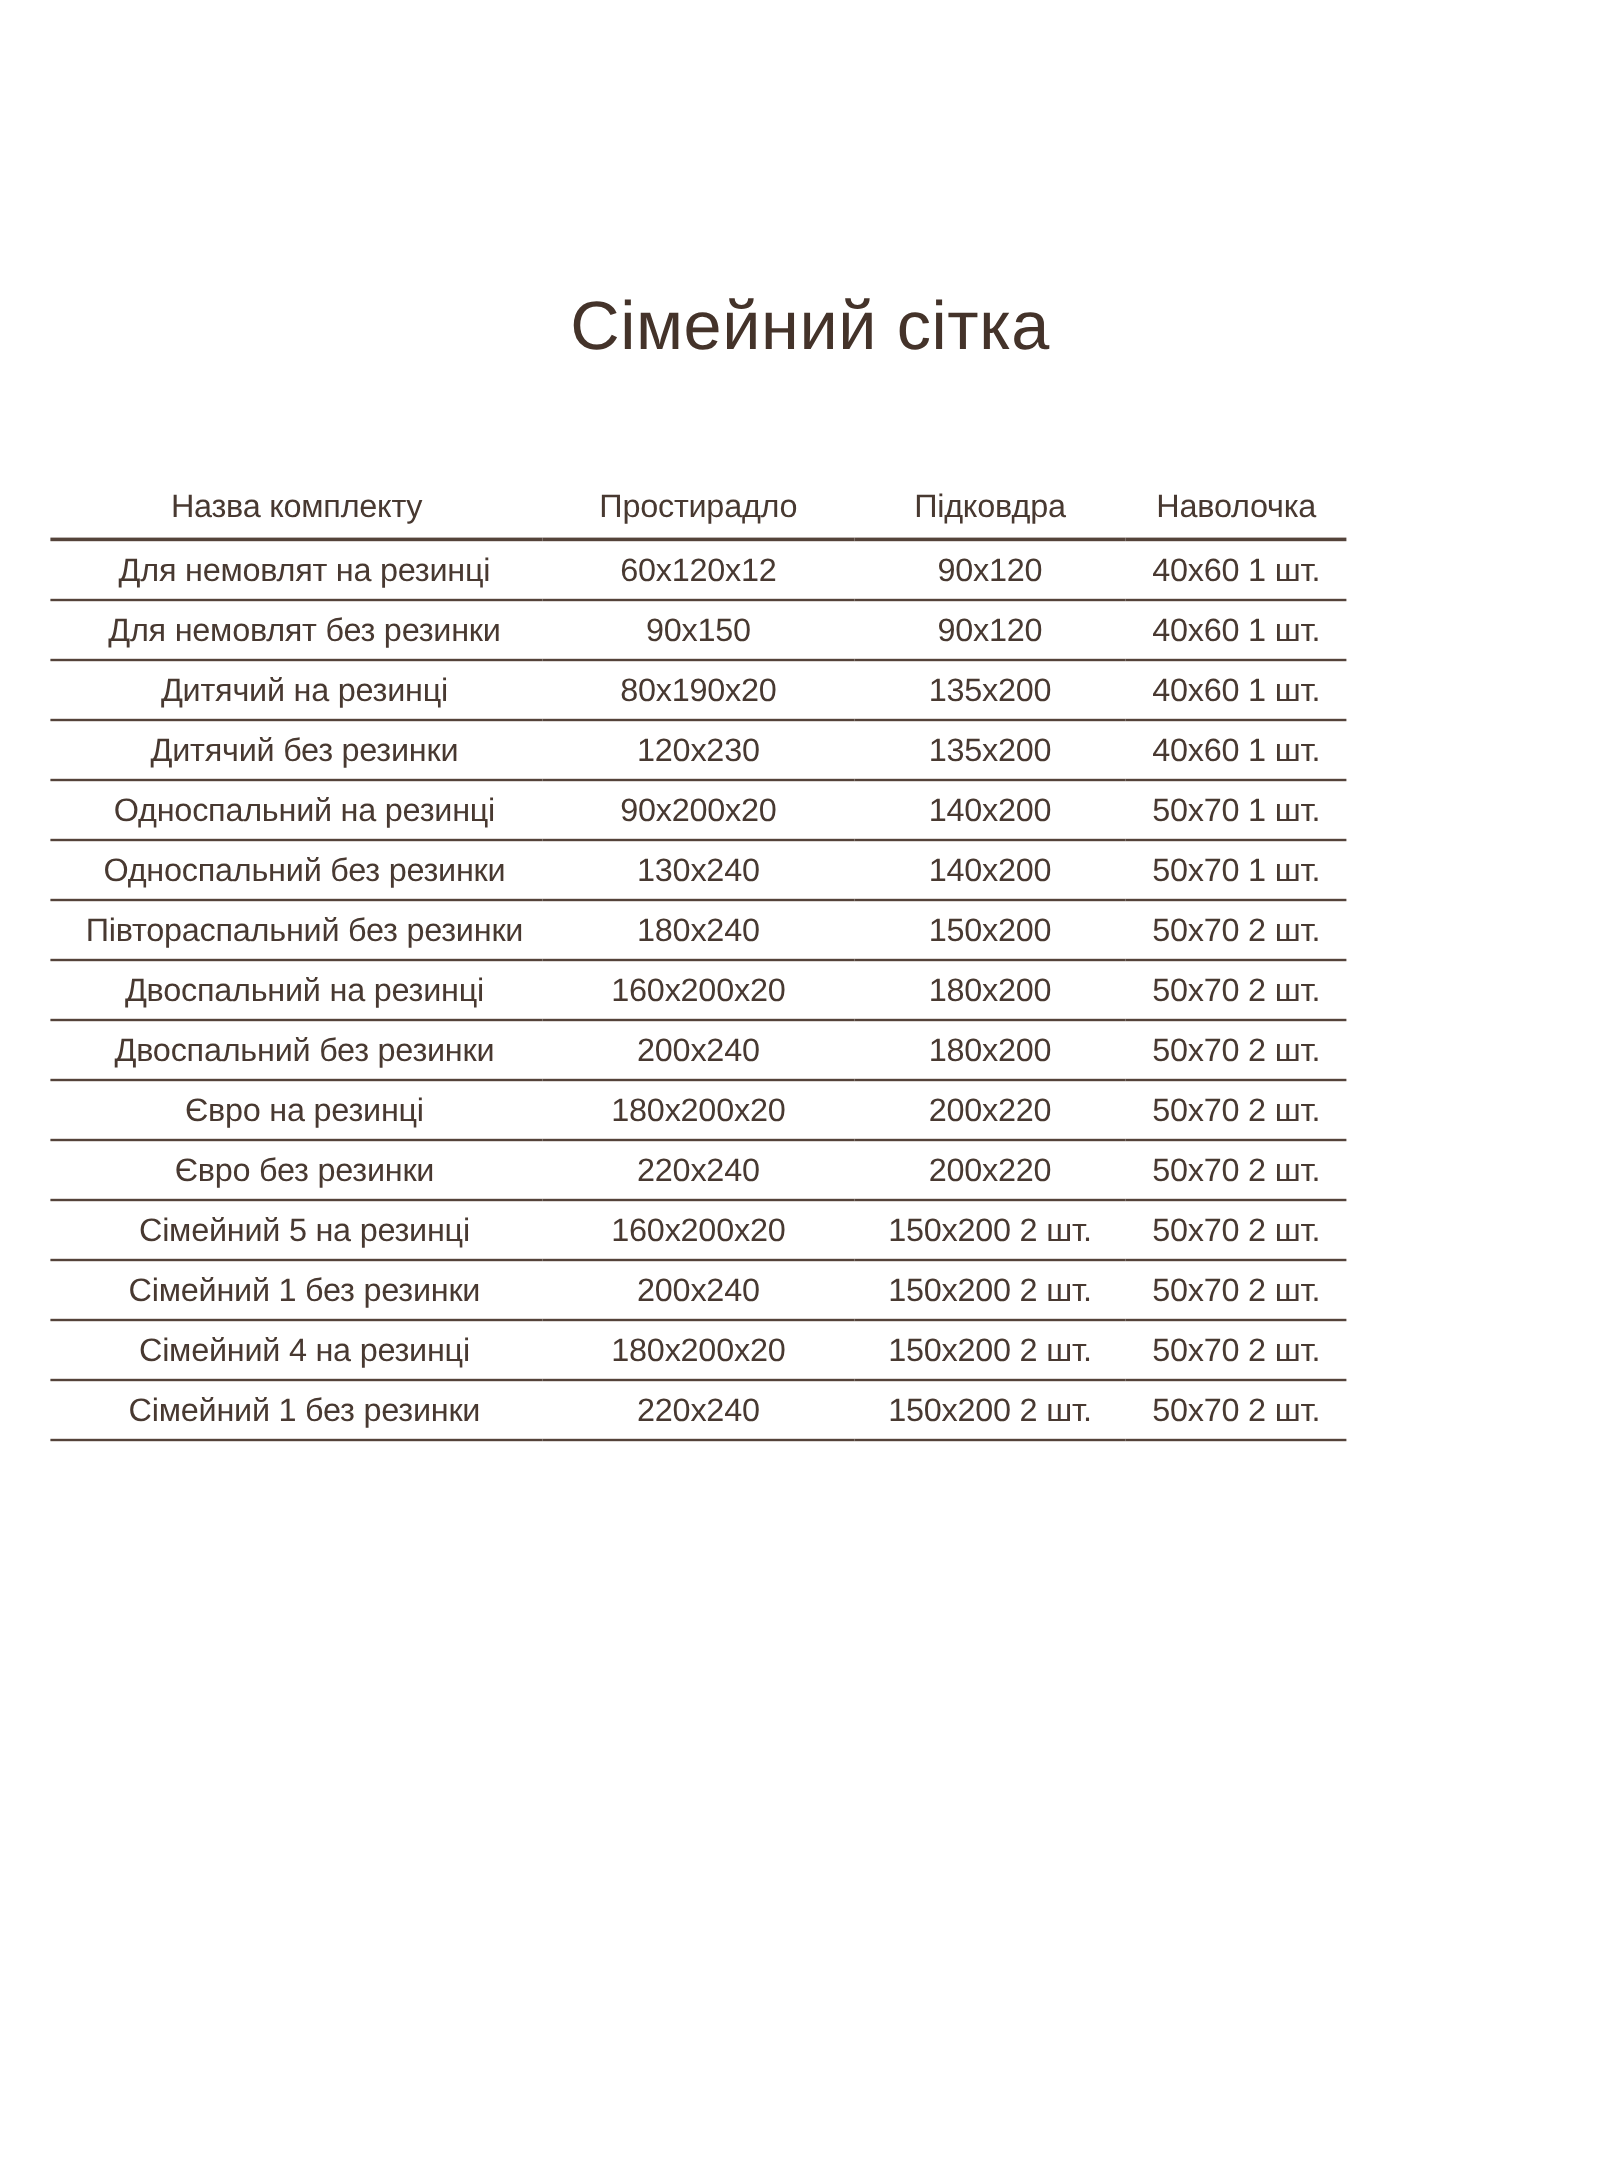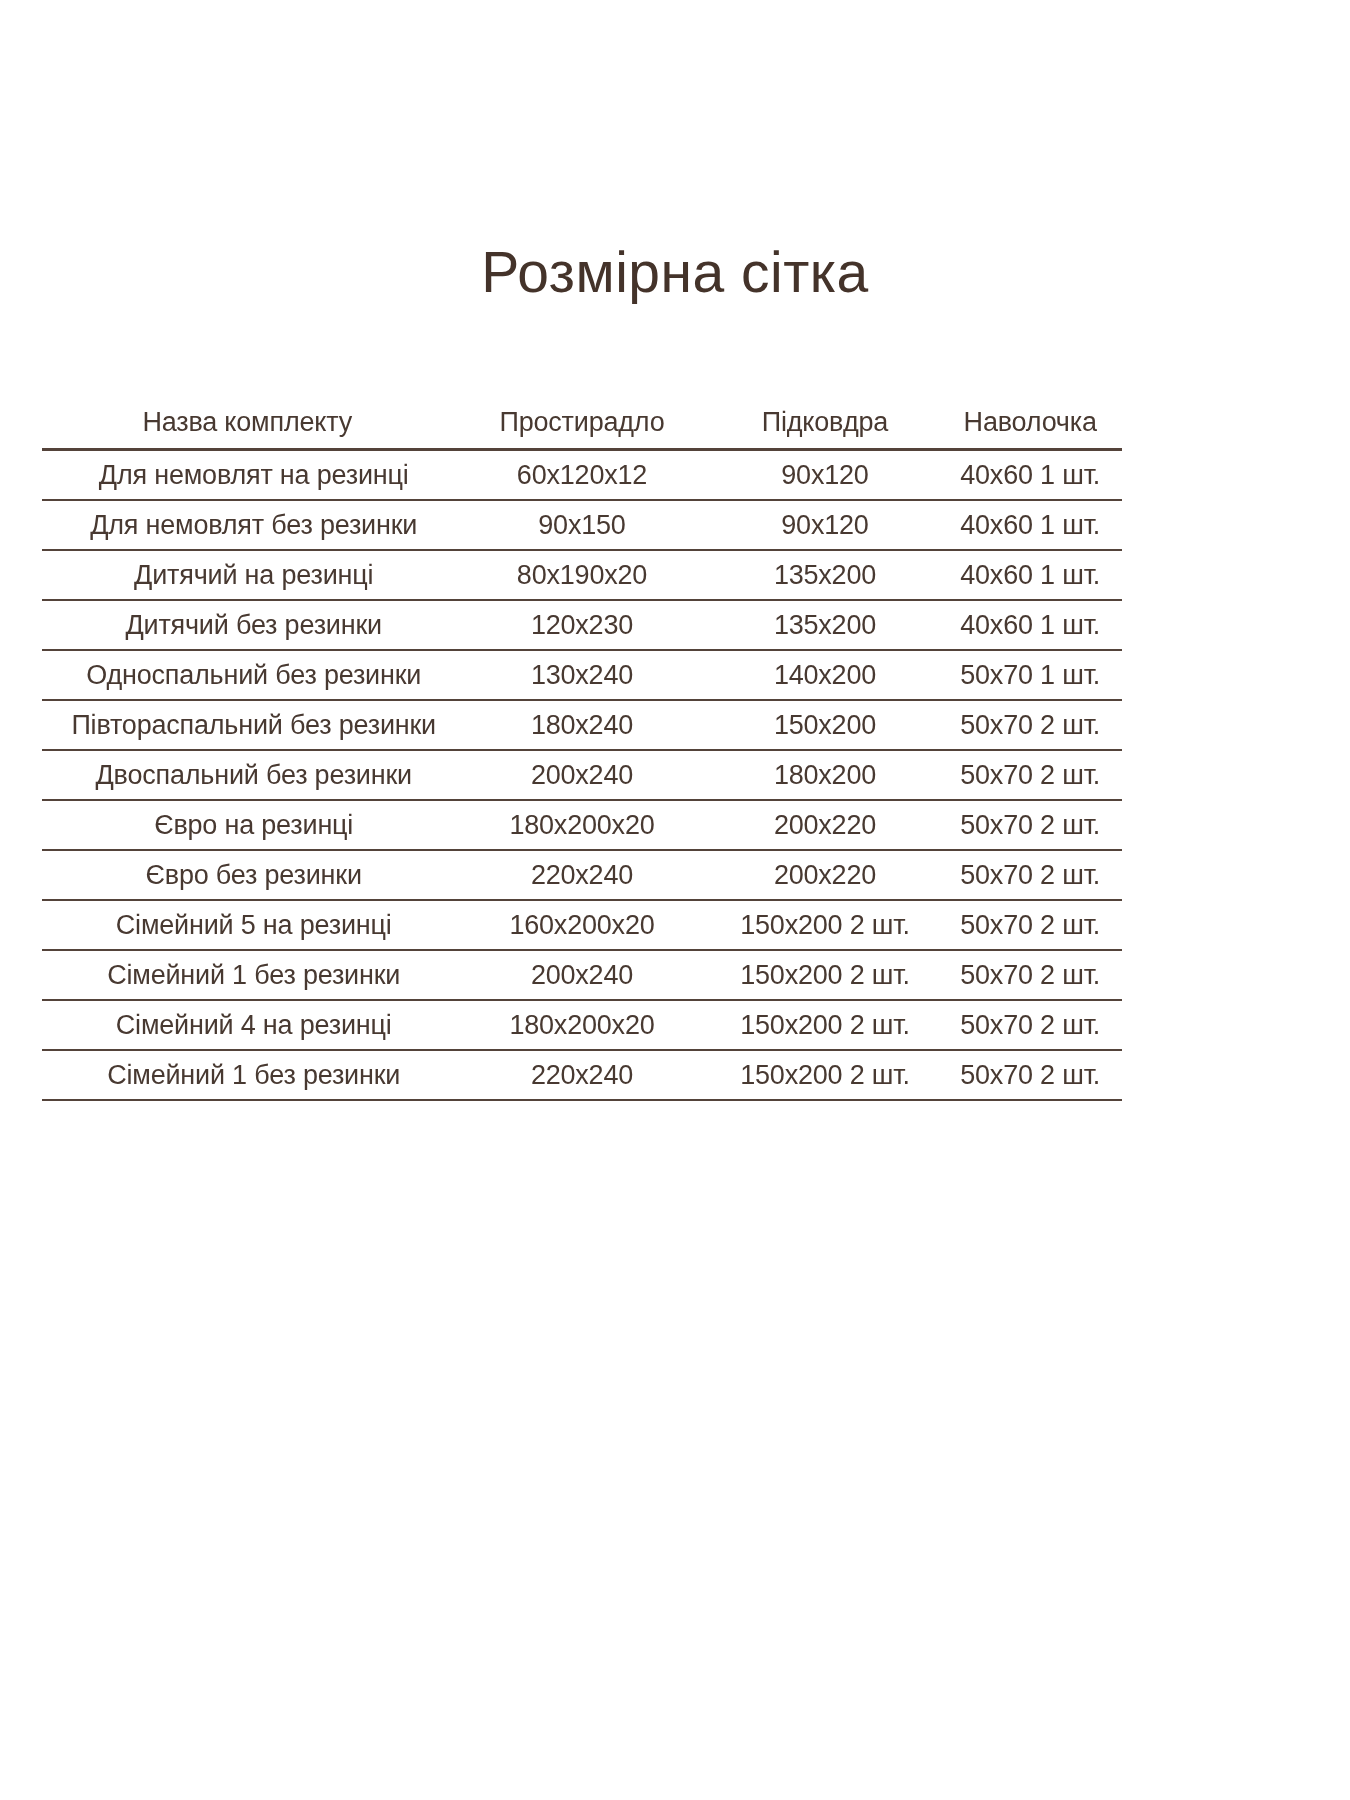--- a/index.html
+++ b/index.html
@@ -61,21 +61,21 @@
   }
   tbody td:first-child {
     text-align: center;
     padding-left: 13px;
   }
 </style>
 </head>
 <body>
 
 <div class="page">
-  <h1 class="page-title">Розмірна сітка</h1>
+  <h1 class="page-title">Сімейний сітка</h1>
 
   <table class="size-table">
     <colgroup>
       <col class="c1">
         <col class="c2">
         <col class="c3">
         <col class="c4">
     </colgroup>
     <thead>
       <tr id="header-row">
@@ -104,29 +104,41 @@
           <td>135х200</td>
           <td>40х60 1 шт.</td>
         </tr>
         <tr>
           <td>Дитячий без резинки</td>
           <td>120х230</td>
           <td>135х200</td>
           <td>40х60 1 шт.</td>
         </tr>
         <tr>
+          <td>Односпальний на резинці</td>
+          <td>90х200х20</td>
+          <td>140х200</td>
+          <td>50х70 1 шт.</td>
+        </tr>
+        <tr>
           <td>Односпальний без резинки</td>
           <td>130х240</td>
           <td>140х200</td>
           <td>50х70 1 шт.</td>
         </tr>
         <tr>
           <td>Півтораспальний без резинки</td>
           <td>180х240</td>
           <td>150х200</td>
+          <td>50х70 2 шт.</td>
+        </tr>
+        <tr>
+          <td>Двоспальний на резинці</td>
+          <td>160х200х20</td>
+          <td>180х200</td>
           <td>50х70 2 шт.</td>
         </tr>
         <tr>
           <td>Двоспальний без резинки</td>
           <td>200х240</td>
           <td>180х200</td>
           <td>50х70 2 шт.</td>
         </tr>
         <tr>
           <td>Євро на резинці</td>

